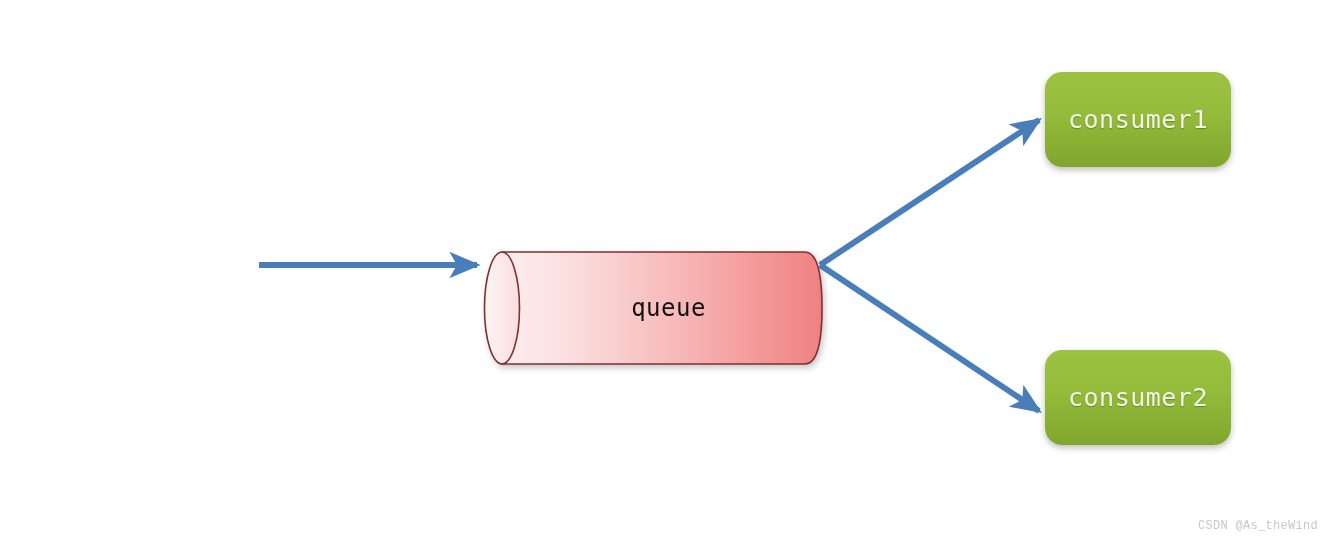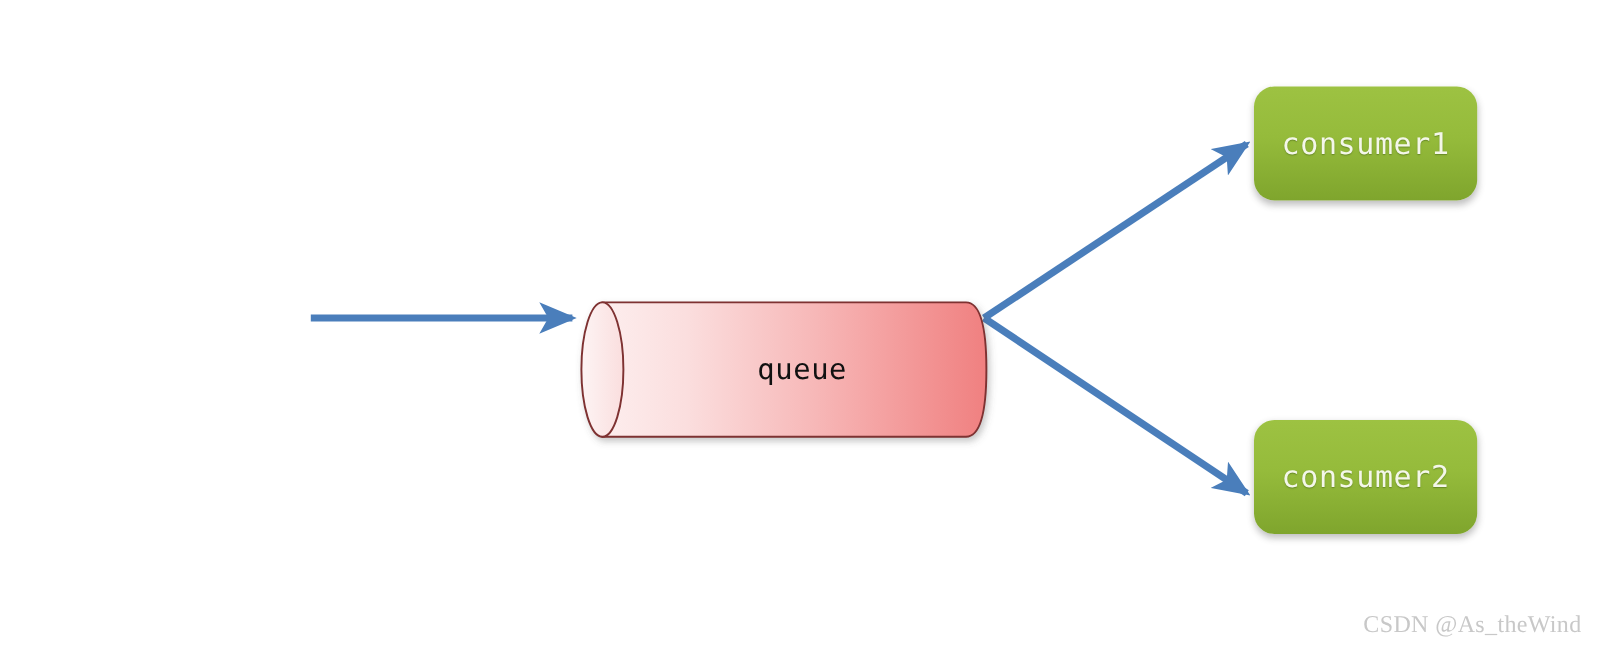--- a/index.html
+++ b/index.html
@@ -88,22 +88,22 @@
     color: #111111;
     font-size: 24px;
     margin-left: 30px;
     z-index: 2;
   }
   
   #watermark {
     position: absolute;
     right: 16px;
     bottom: 12px;
-    font-family: Liberation Serif, serif;
-    font-size: 20px;
+    font-family: Liberation Mono, monospace;
+    font-size: 12px;
     color: #c8c8c8;
     letter-spacing: 0.3px;
     user-select: none;
   }
 </style>
 </head>
 <body>
 
 <div id="canvas">
 

